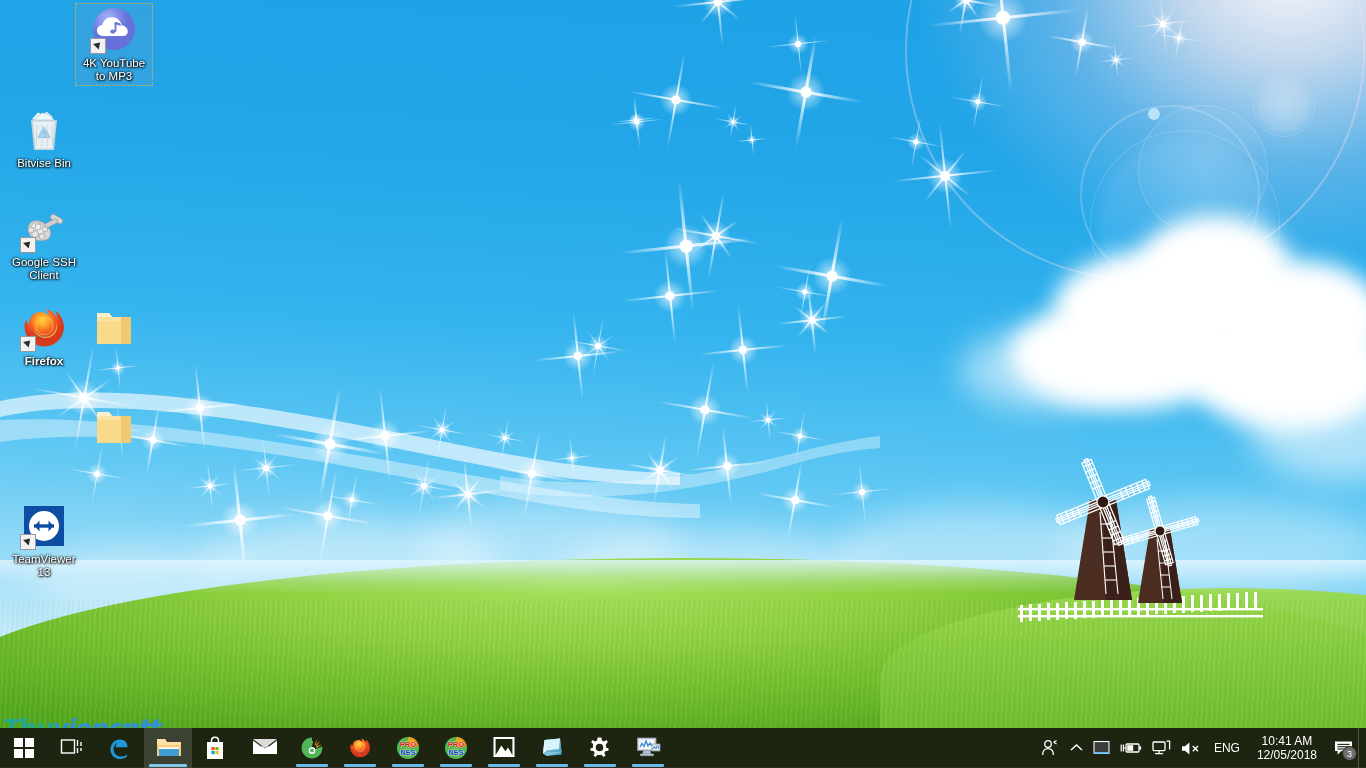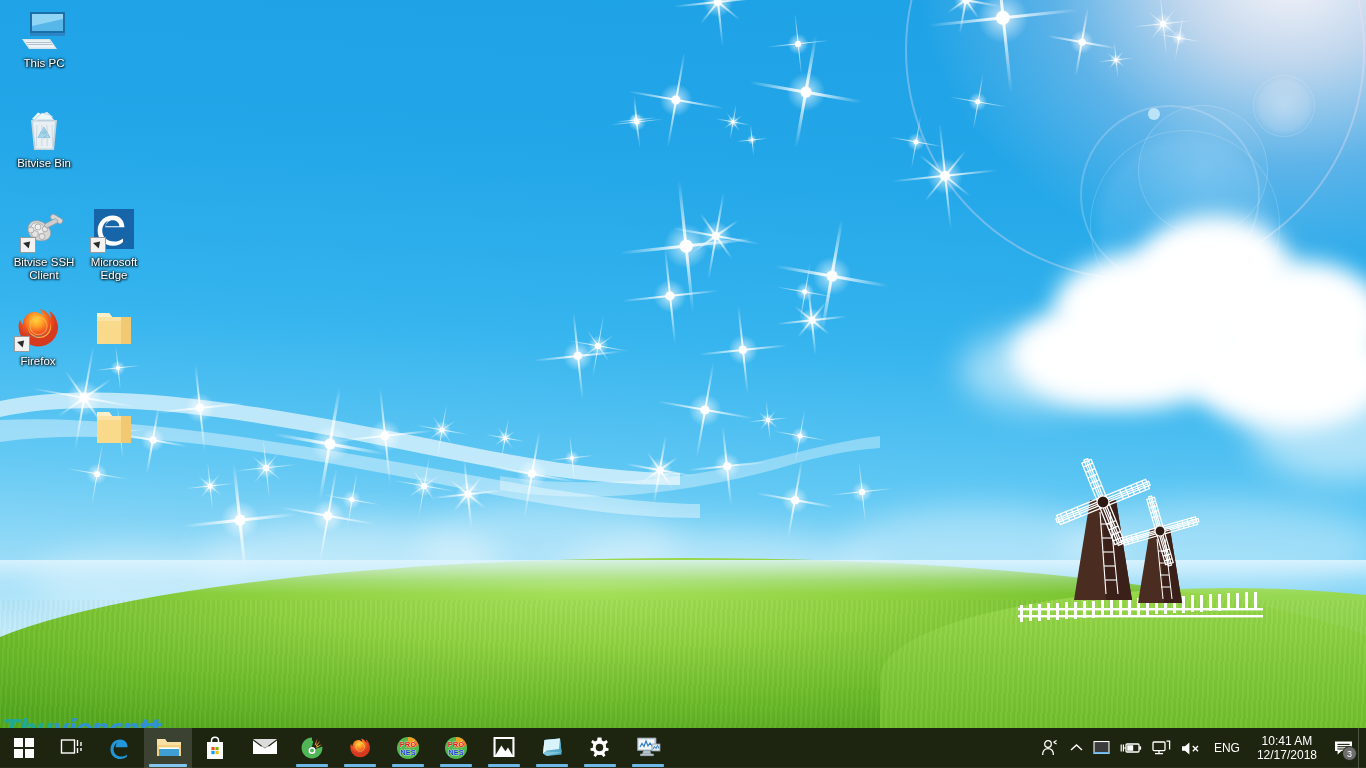--- a/index.html
+++ b/index.html
@@ -752,34 +752,38 @@
           <line x1="61" y1="92" x2="70" y2="92"></line>
       </g>
     </svg>
   </div>
 
   <div class="watermark">
     <span class="w1">Thu</span><span class="w2">viencntt</span>
   </div>
 
   <div id="icon-layer">
-      <div class="dicon" style="left: 6px; top: 4px;">
+      <div class="dicon selected" style="left: 76px; top: 4px;">
         <div class="glyph"><svg width="48" height="48" viewBox="0 0 48 48">
-      <path d="M10,6 L45,6 L45,27 L10,27 Z" fill="#1a6fa8"></path>
-      <path d="M12,8 L43,8 L43,25 L12,25 Z" fill="#56b7e8"></path>
-      <path d="M12,8 L43,8 L43,13 L12,20 Z" fill="#8fd6f5"></path>
-      <path d="M10,27 L45,27 L45,30 L10,30 Z" fill="#2a86c4"></path>
-      <path d="M2,33 L30,33 L37,43 L9,43 Z" fill="#d9e4ea"></path>
-      <path d="M4,34.5 L29,34.5 L35,41.5 L10,41.5 Z" fill="#eef4f7"></path>
-      <g stroke="#9fb3bd" stroke-width=".8">
-        <line x1="6" y1="36.5" x2="31" y2="36.5"></line>
-              <line x1="7.5" y1="38.5" x2="32.5" y2="38.5"></line>
-      </g>
-          </svg></div>
-        <div class="lbl">This PC</div>
+      <defs>
+              <radialGradient id="g4k" cx="35%" cy="25%">
+        <stop offset="0%" stop-color="#a9b6f5"></stop>
+                <stop offset="60%" stop-color="#7b87e8"></stop>
+                <stop offset="100%" stop-color="#6570d8"></stop>
+      </radialGradient>
+            </defs>
+      <circle cx="24" cy="23" r="21" fill="url(#g4k)"></circle>
+      <path d="M13,30 C9.6,30 7,27.6 7,24.5 C7,21.6 9.3,19.3 12.3,19.1 C13.2,14.6 17.2,11.3 22,11.3 C26.8,11.3 30.8,14.7 31.6,19.2 C35,19.4 37.8,22.1 37.8,25.4 C37.8,28 35.7,30 33,30 Z" fill="#ffffff"></path>
+      <g fill="#6a77dd">
+        <rect x="24.6" y="16.4" width="1.8" height="9.2"></rect>
+        <ellipse cx="22.8" cy="25.6" rx="2.6" ry="2.1"></ellipse>
+        <path d="M24.6,16.4 C27,16.2 29.4,16.9 30.6,18 L30.6,20.3 C29.2,19.1 26.9,18.6 24.6,18.8 Z"></path>
+      </g>
+          </svg><div class="shortcut"></div></div>
+        <div class="lbl">4K YouTube to MP3</div>
       </div>
       <div class="dicon" style="left: 6px; top: 104px;">
         <div class="glyph"><svg width="48" height="48" viewBox="0 0 48 48">
       <path d="M11,14 L37,14 L34,44 L14,44 Z" fill="#c9d6dd" opacity=".95"></path>
       <path d="M13,15.5 L35,15.5 L32.4,42.5 L15.6,42.5 Z" fill="#e9f0f4"></path>
       <g fill="#ffffff" opacity=".92">
         <path d="M14,14 L22,7 L30,9 L34,14 Z"></path>
         <path d="M19,9 L27,6 L33,11 L25,13 Z"></path>
         <path d="M12,13 L18,6.5 L24,9.5 L16,15 Z"></path>
       </g>
@@ -805,31 +809,23 @@
         <path d="M8,24 C8,18 13,14.5 19,16 C24,17.2 28,20.5 30,25 C31.6,28.6 30.4,32.6 27,34.4 C22.6,36.8 16.4,36 12,32.4 C9.4,30.2 8,27.2 8,24 Z"></path>
         <path d="M11,21 C13,17.5 17.5,17 21,19 C24,20.7 25.6,23.6 24.6,26.2 C23.4,29.2 19.4,30 16,28.4 C12.8,26.9 10.4,23.8 11,21 Z" fill="#ececec"></path>
         <circle cx="15" cy="29" r="3.4" fill="#e4e4e4"></circle>
         <circle cx="22" cy="31.5" r="3" fill="#e4e4e4"></circle>
         <circle cx="11" cy="25" r="3" fill="#e4e4e4"></circle>
         <circle cx="25" cy="24" r="2.8" fill="#e9e9e9"></circle>
         <circle cx="18" cy="22" r="3" fill="#efefef"></circle>
       </g>
       <rect x="24" y="16" width="14" height="4.6" rx="2.2" transform="rotate(-27 31 18)" fill="#cfcfcf" stroke="#9b9b9b" stroke-width=".7"></rect>
           </svg><div class="shortcut"></div></div>
-        <div class="lbl">Bitvise SSH Client</div>
-      </div>
-      <div class="dicon" style="left: 76px; top: 203px;">
-        <div class="glyph"><svg width="48" height="48" viewBox="0 0 48 48">
-      <rect x="4" y="4" width="40" height="40" fill="#1665a8"></rect>
-      <path d="M33,33.5 C30.6,35.5 27.6,36.6 24.2,36.6 C17.2,36.6 12.2,32 12.2,25.6 C12.2,21 14.6,17.2 18.2,15.4 C16.4,17.4 15.4,19.8 15.4,22.2 L34.4,22.2 C34.4,15 29.6,10.4 22.8,10.4 C14,10.4 7.6,17 7.6,25.8 C7.6,34.4 14,40.8 23,40.8 C27.4,40.8 31,39.2 33,37 Z" fill="#ffffff"></path>
-      <path d="M15.6,21.2 C16.2,17.6 19,15.2 22.8,15.2 C26.6,15.2 29,17.6 29.4,21.2 Z" fill="#1665a8"></path>
-          </svg><div class="shortcut"></div></div>
-        <div class="lbl">Microsoft Edge</div>
-      </div>
-      <div class="dicon" style="left: 0; top: 302px;">
+        <div class="lbl">Google SSH Client</div>
+      </div>
+      <div class="dicon" style="left: 6px; top: 302px; font-weight: bold;">
         <div class="glyph"><svg width="48" height="48" viewBox="0 0 48 48">
       <defs>
               <radialGradient id="ff1" cx="45%" cy="30%">
         <stop offset="0%" stop-color="#ffd23d"></stop>
                 <stop offset="35%" stop-color="#ff9d27"></stop>
         <stop offset="68%" stop-color="#f4541f"></stop>
                 <stop offset="100%" stop-color="#d63a1e"></stop>
       </radialGradient>
       <radialGradient id="ff2" cx="70%" cy="60%">
         <stop offset="0%" stop-color="#2b9ee0"></stop>
@@ -854,20 +850,32 @@
       </div>
       <div class="dicon" style="left: 76px; top: 401px;">
         <div class="glyph"><svg width="48" height="48" viewBox="0 0 48 48">
       <path d="M7,9 L19,9 L22,13 L41,13 L41,40 L7,40 Z" fill="#f9d98a"></path>
       <path d="M7,9 L19,9 L22,13 L41,13 L41,17 L7,17 Z" fill="#fbe3a6"></path>
       <path d="M31,13 L41,13 L41,40 L31,40 Z" fill="#f0c972"></path>
       <path d="M7,9 L19,9 L22,13 L7,13 Z" fill="#fdefc9"></path>
           </svg></div>
         <div class="lbl"></div>
       </div>
+      <div class="dicon" style="left: 6px; top: 500px;">
+        <div class="glyph"><svg width="48" height="48" viewBox="0 0 48 48">
+      <rect x="4" y="4" width="40" height="40" fill="#0e4da4"></rect>
+      <circle cx="24" cy="24" r="15" fill="#ffffff"></circle>
+      <g fill="#0e4da4">
+        <rect x="14" y="22.3" width="20" height="3.4"></rect>
+        <path d="M14.5,24 L19.5,18.4 L19.5,29.6 Z"></path>
+        <path d="M33.5,24 L28.5,18.4 L28.5,29.6 Z"></path>
+      </g>
+          </svg><div class="shortcut"></div></div>
+        <div class="lbl">TeamViewer 13</div>
+      </div>
     </div>
 </div>
 
 <div id="taskbar">
 
   <div class="start-btn">
     <svg width="20" height="20" viewBox="0 0 20 20">
       <rect x="0" y="0" width="9" height="9" fill="#ffffff"></rect>
       <rect x="11" y="0" width="9" height="9" fill="#ffffff"></rect>
       <rect x="0" y="11" width="9" height="9" fill="#ffffff"></rect>
@@ -1047,21 +1055,21 @@
       <svg width="20" height="15" viewBox="0 0 20 15">
         <path d="M1,5.2 L4,5.2 L8.4,1.4 L8.4,13.6 L4,9.8 L1,9.8 Z" fill="#ffffff"></path>
         <path d="M11.8,5 L17,10.2 M17,5 L11.8,10.2" stroke="#ffffff" stroke-width="1.4" fill="none"></path>
       </svg>
     </div>
 
     <div class="tray-lang">ENG</div>
 
     <div class="clock">
       <div class="t">10:41 AM</div>
-      <div class="d">12/17/2018</div>
+      <div class="d">12/05/2018</div>
     </div>
 
     <div class="action-center">
       <svg width="19" height="17" viewBox="0 0 19 17">
         <path d="M1,1.6 L18,1.6 L18,11 L7.5,11 L3.6,14.6 L3.6,11 L1,11 Z" fill="#ffffff"></path>
         <g stroke="#1d2410" stroke-width="1.1">
           <line x1="3.4" y1="4.4" x2="15.6" y2="4.4"></line>
           <line x1="3.4" y1="6.7" x2="15.6" y2="6.7"></line>
           <line x1="3.4" y1="9" x2="11" y2="9"></line>
         </g>

